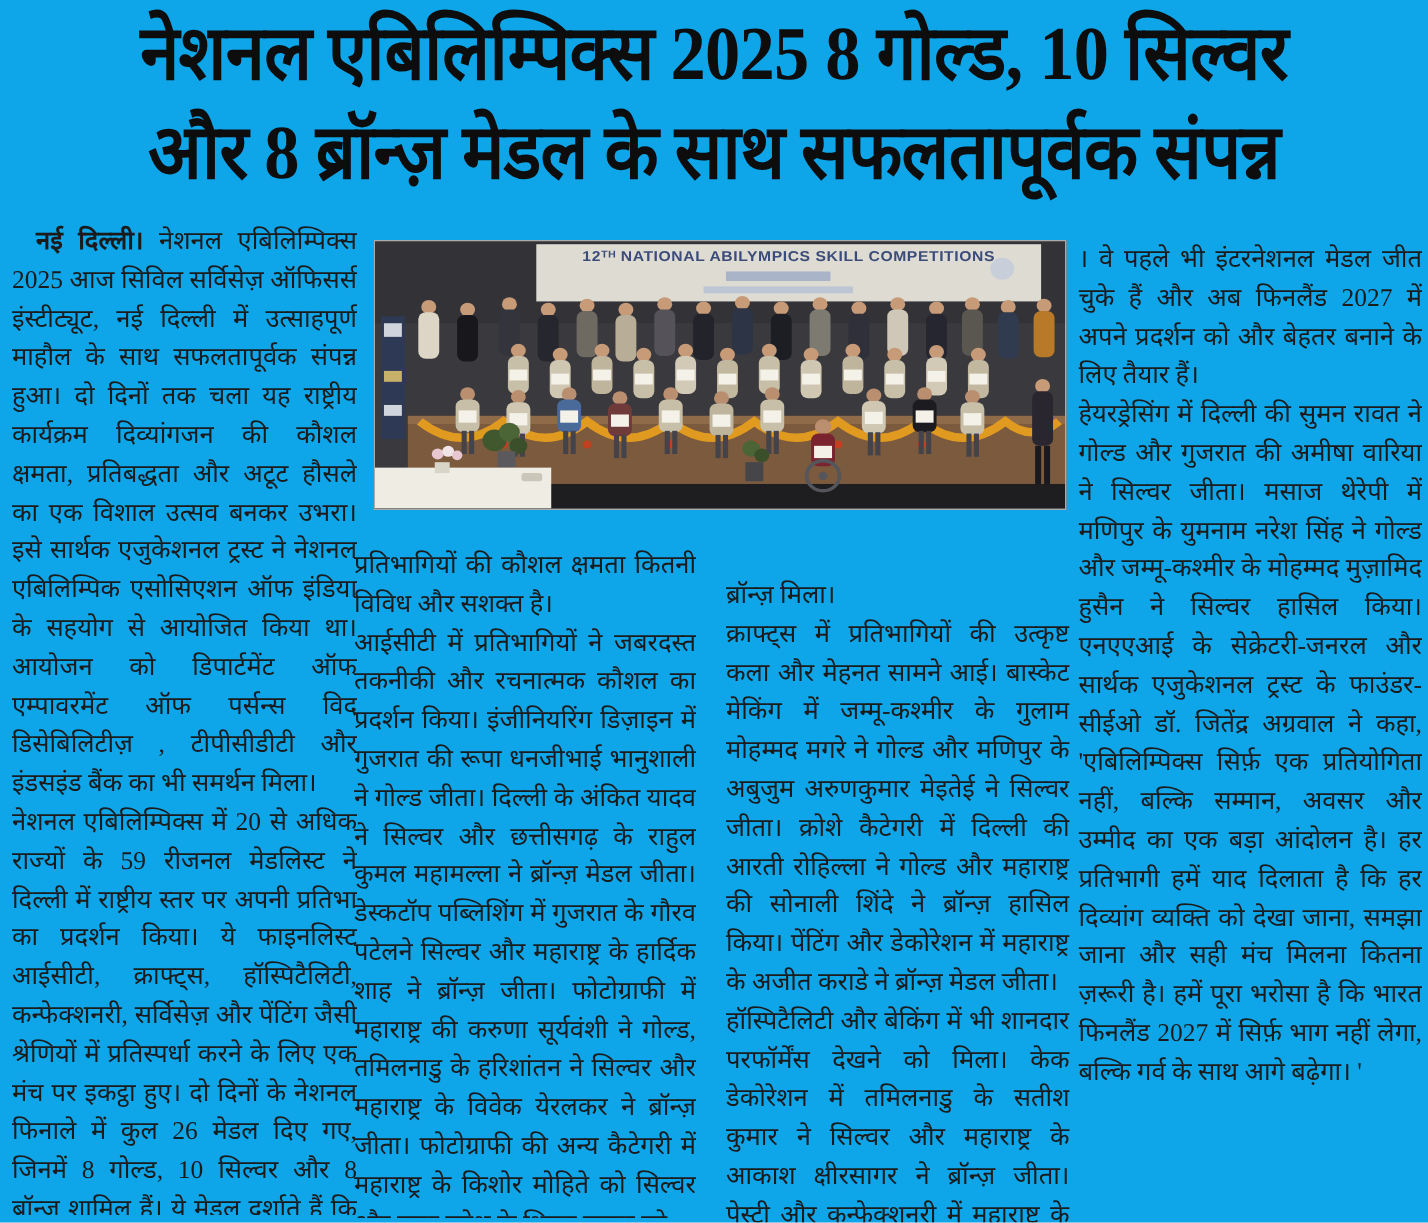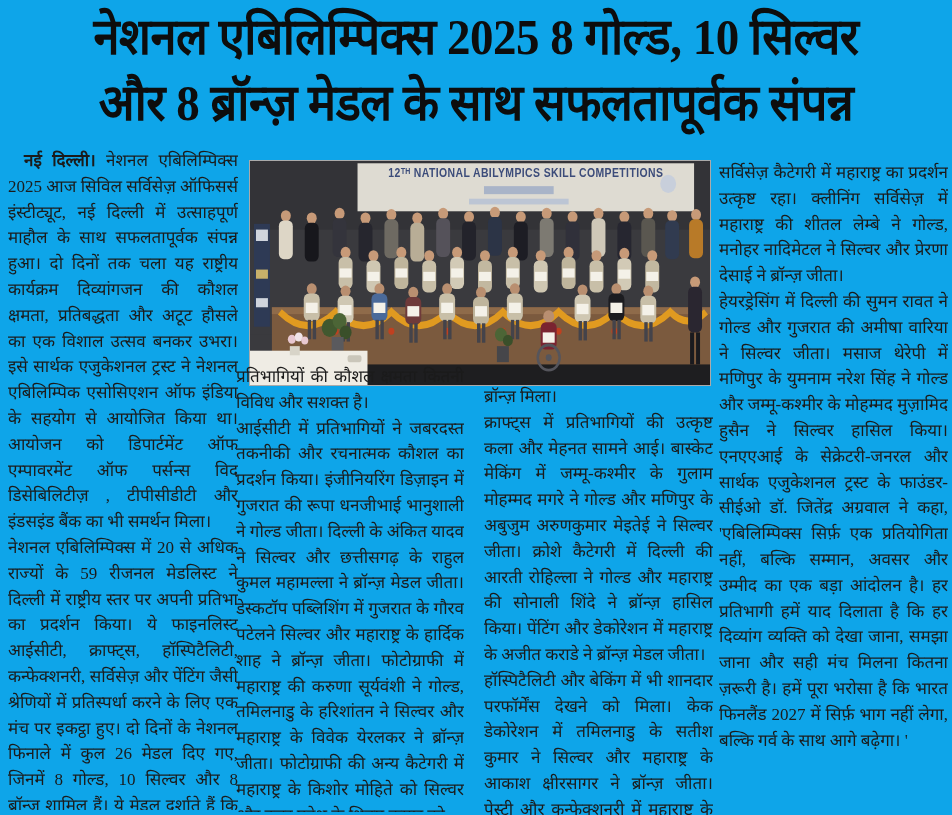--- a/index.html
+++ b/index.html
@@ -20,21 +20,21 @@
     font-size:17px; line-height:25.8px; color:#1b1b1b;
   }
   .col p { margin:0; }
   .col p.lead { text-indent:16px; }
   .dateline { font-weight:bold; }
   .col1 { left:8px;   top:148px; width:230px; height:662px; }
   .col2 { left:236px; top:364px; width:228px; height:448px; }
   .col3 { left:484px; top:364px; width:229px; height:448px;margin-top:20px; }
   .col4 { left:719px; top:160px; width:229px; height:652px; }
   .photo {
-    position:absolute; left:249px; top:160px; width:462px; height:226px;
+    position:absolute; left:249px; top:160px; width:462px; height:180px;
     border:1px solid #aaa; background:#3a3a3e;
   }
   .photo svg { display:block; width:100%; height:100%; }
 </style>
 </head>
 <body>
 
 <div class="page">
 
   <h1 class="headline">
@@ -189,17 +189,17 @@
     <p>आईसीटी में प्रतिभागियों ने जबरदस्त तकनीकी और रचनात्मक कौशल का प्रदर्शन किया। इंजीनियरिंग डिज़ाइन में गुजरात की रूपा धनजीभाई भानुशाली ने गोल्ड जीता। दिल्ली के अंकित यादव ने सिल्वर और छत्तीसगढ़ के राहुल कुमल महामल्ला ने ब्रॉन्ज़ मेडल जीता। डेस्कटॉप पब्लिशिंग में गुजरात के गौरव पटेलने सिल्वर और महाराष्ट्र के हार्दिक शाह ने ब्रॉन्ज़ जीता। फोटोग्राफी में महाराष्ट्र की करुणा सूर्यवंशी ने गोल्ड, तमिलनाडु के हरिशांतन ने सिल्वर और महाराष्ट्र के विवेक येरलकर ने ब्रॉन्ज़ जीता। फोटोग्राफी की अन्य कैटेगरी में महाराष्ट्र के किशोर मोहिते को सिल्वर और उत्तर प्रदेश के शिवम कुमार को</p>
   </div>
 
   <div class="col col3">
     <p>ब्रॉन्ज़ मिला।</p>
     <p>क्राफ्ट्स में प्रतिभागियों की उत्कृष्ट कला और मेहनत सामने आई। बास्केट मेकिंग में जम्मू-कश्मीर के गुलाम मोहम्मद मगरे ने गोल्ड और मणिपुर के अबुजुम अरुणकुमार मेइतेई ने सिल्वर जीता। क्रोशे कैटेगरी में दिल्ली की आरती रोहिल्ला ने गोल्ड और महाराष्ट्र की सोनाली शिंदे ने ब्रॉन्ज़ हासिल किया। पेंटिंग और डेकोरेशन में महाराष्ट्र के अजीत कराडे ने ब्रॉन्ज़ मेडल जीता।</p>
     <p>हॉस्पिटैलिटी और बेकिंग में भी शानदार परफॉर्मेंस देखने को मिला। केक डेकोरेशन में तमिलनाडु के सतीश कुमार ने सिल्वर और महाराष्ट्र के आकाश क्षीरसागर ने ब्रॉन्ज़ जीता। पेस्ट्री और कन्फेक्शनरी में महाराष्ट्र के मोहम्मद काशिफ खान ने गोल्ड जीता</p>
   </div>
 
   <div class="col col4">
-    <p>सर्विसेज़ कैटेगरी में महाराष्ट्र का प्रदर्शन उत्कृष्ट रहा। क्लीनिंग सर्विसेज़ में महाराष्ट्र की शीतल लेम्बे ने गोल्ड, मनोहर नादिमेटल ने सिल्वर और प्रेरणा देसाई ने ब्रॉन्ज़ जीता।</p>
+    <p>। वे पहले भी इंटरनेशनल मेडल जीत चुके हैं और अब फिनलैंड 2027 में अपने प्रदर्शन को और बेहतर बनाने के लिए तैयार हैं।</p>
     <p>हेयरड्रेसिंग में दिल्ली की सुमन रावत ने गोल्ड और गुजरात की अमीषा वारिया ने सिल्वर जीता। मसाज थेरेपी में मणिपुर के युमनाम नरेश सिंह ने गोल्ड और जम्मू-कश्मीर के मोहम्मद मुज़ामिद हुसैन ने सिल्वर हासिल किया। एनएएआई के सेक्रेटरी-जनरल और सार्थक एजुकेशनल ट्रस्ट के फाउंडर-सीईओ डॉ. जितेंद्र अग्रवाल ने कहा, 'एबिलिम्पिक्स सिर्फ़ एक प्रतियोगिता नहीं, बल्कि सम्मान, अवसर और उम्मीद का एक बड़ा आंदोलन है। हर प्रतिभागी हमें याद दिलाता है कि हर दिव्यांग व्यक्ति को देखा जाना, समझा जाना और सही मंच मिलना कितना ज़रूरी है। हमें पूरा भरोसा है कि भारत फिनलैंड 2027 में सिर्फ़ भाग नहीं लेगा, बल्कि गर्व के साथ आगे बढ़ेगा। '</p>
   </div>
 
 </div>
 
 </body></html>

